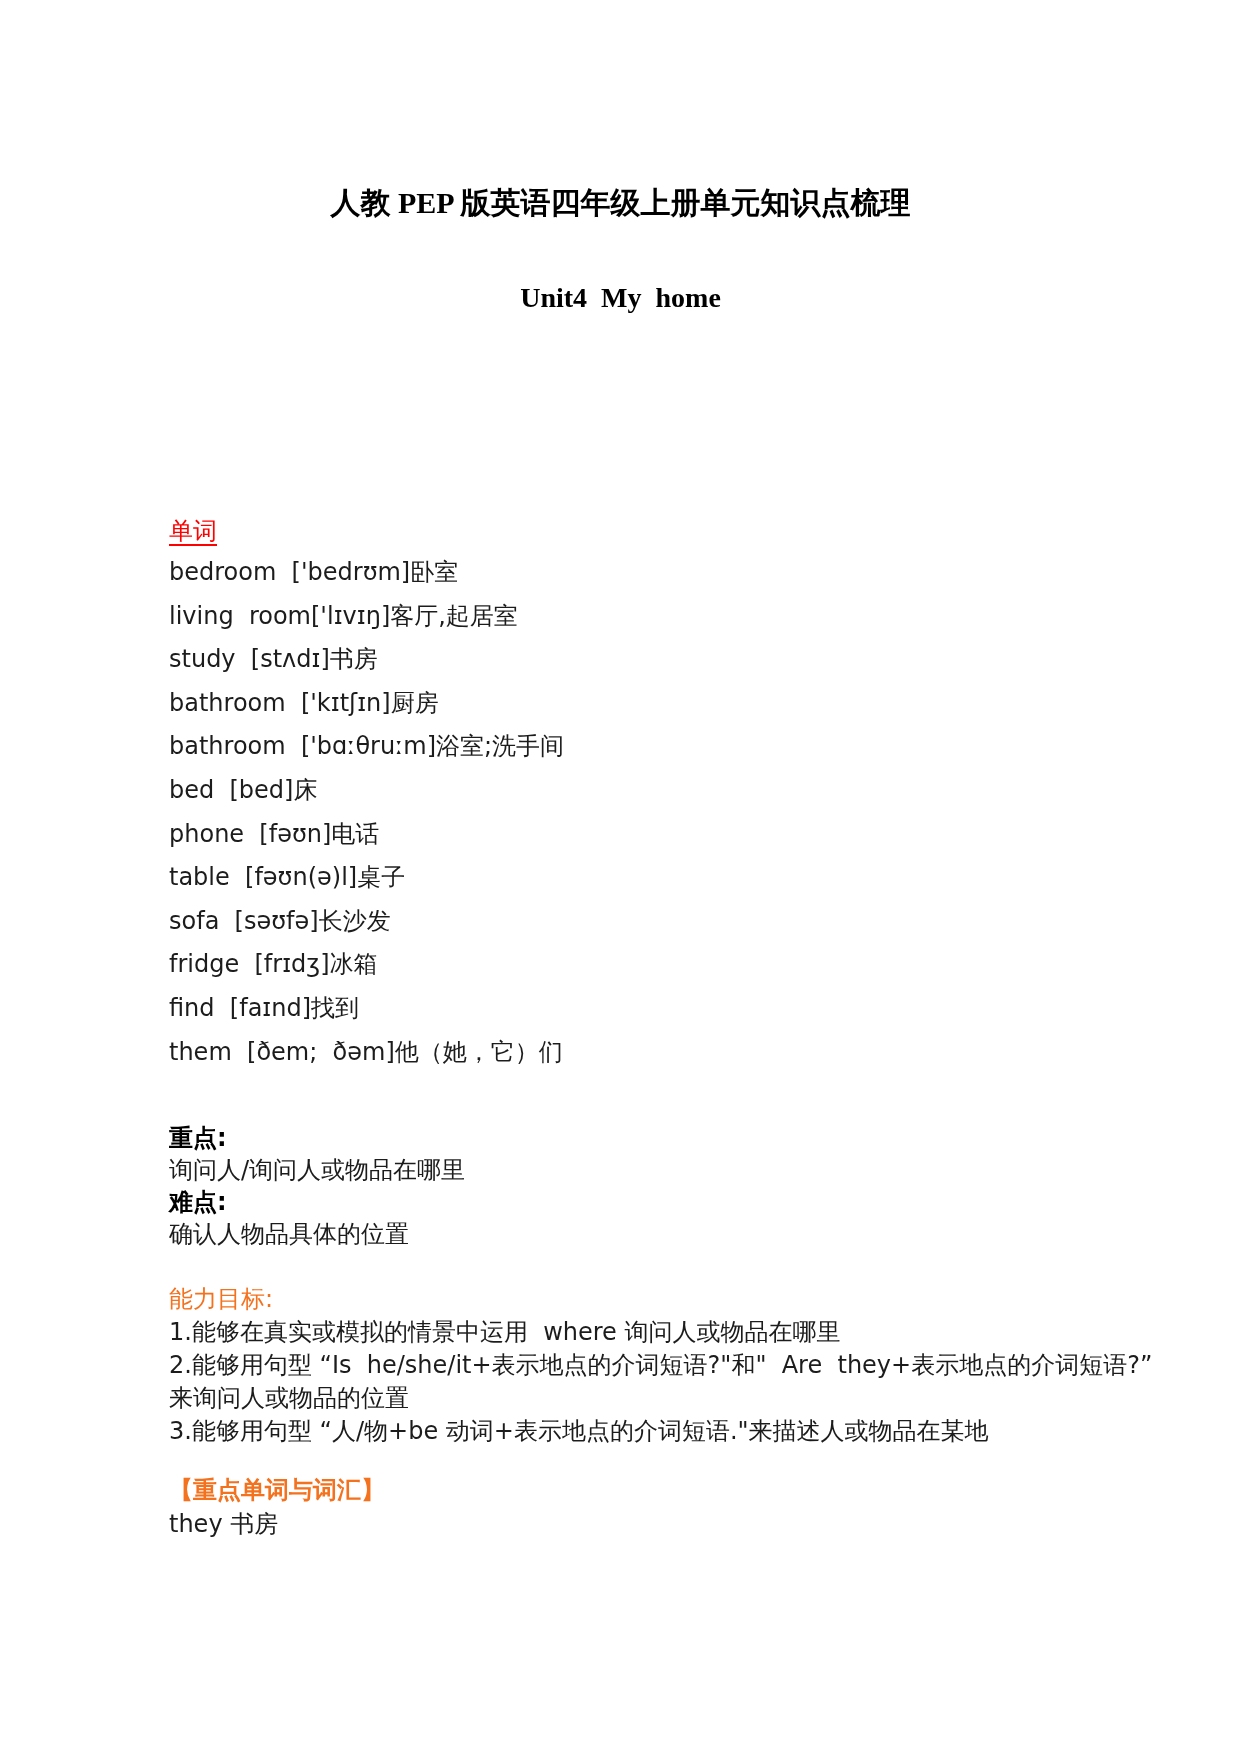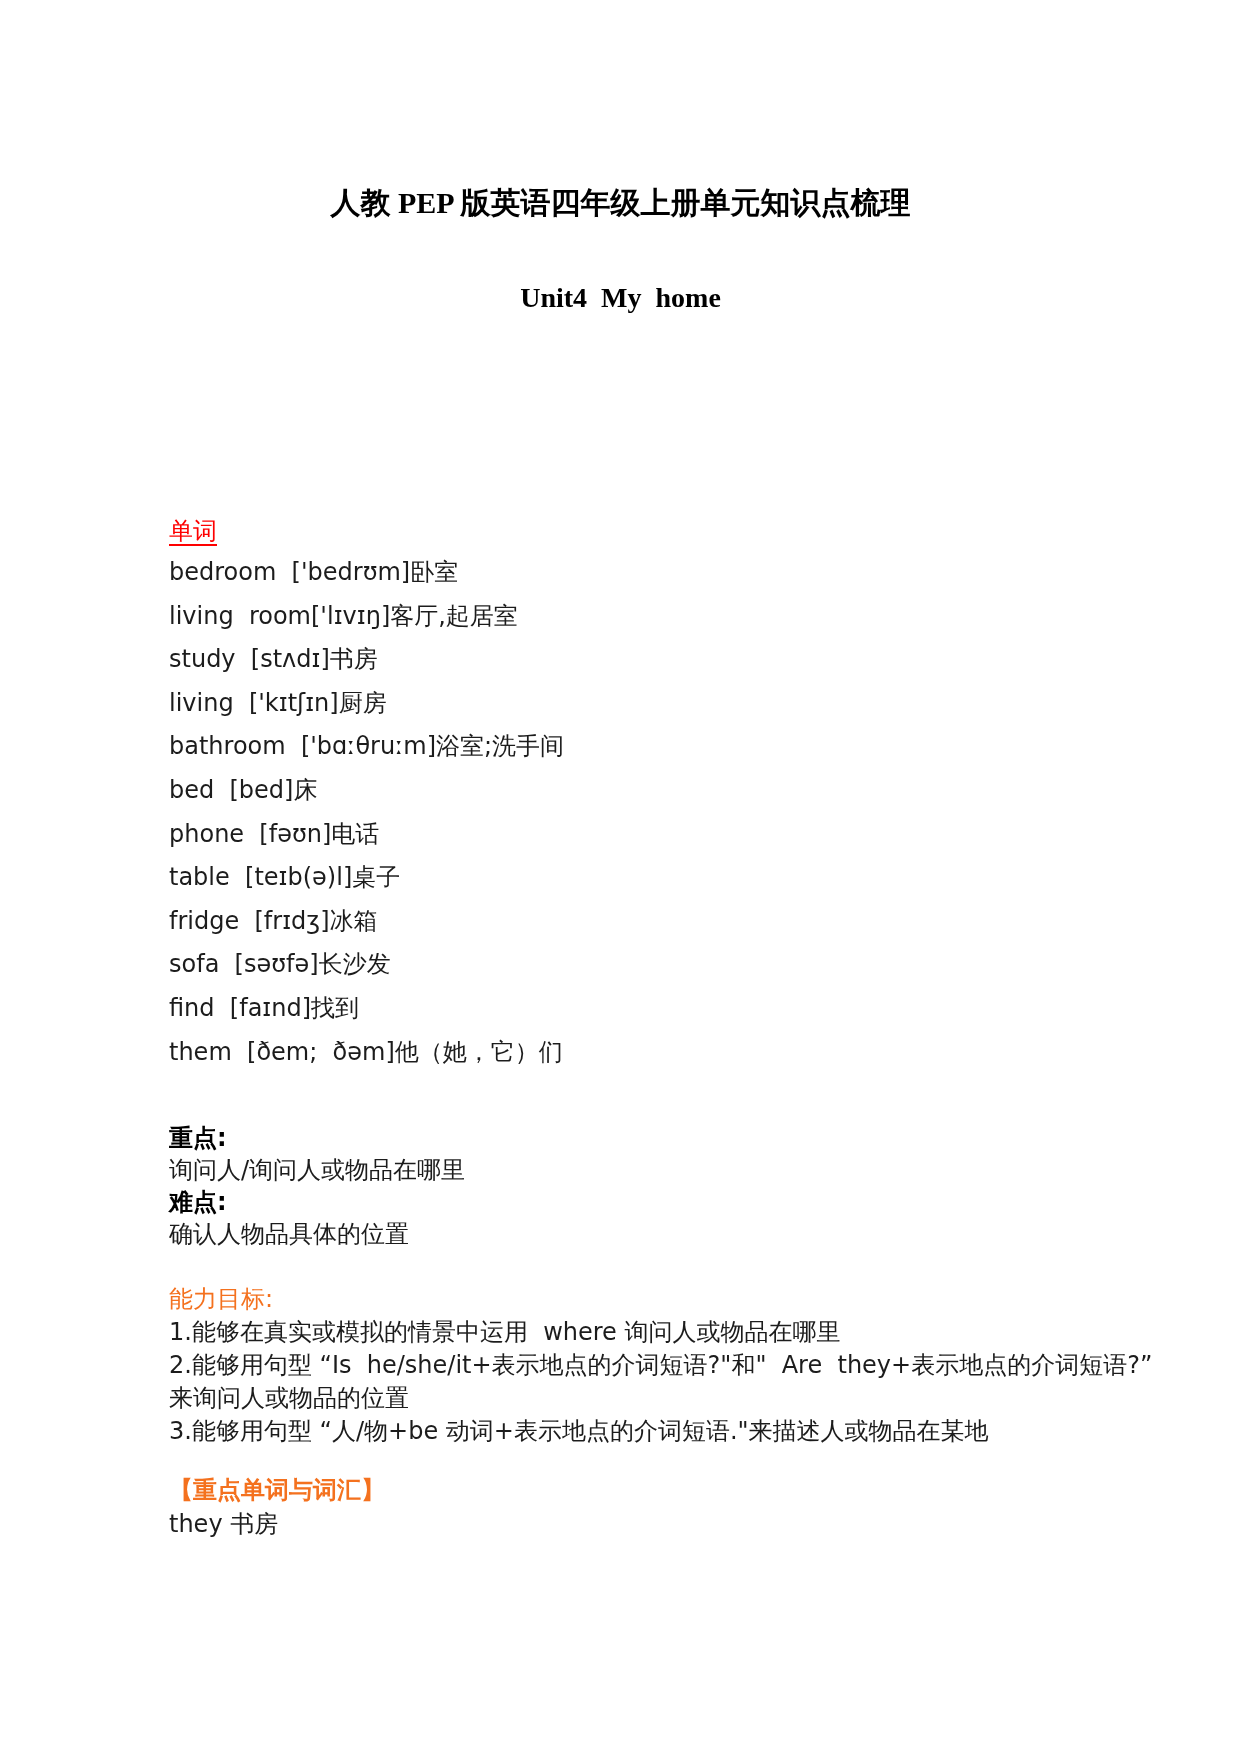--- a/index.html
+++ b/index.html
@@ -92,27 +92,27 @@
   <h2 class="doc-subtitle">Unit4  My  home</h2>
 
   <div class="content">
 
     <div>
       <span class="words-header">单词</span>
       <div class="word-list">
         <div class="word-line">bedroom  ['bedrʊm]卧室</div>
         <div class="word-line">living  room['lɪvɪŋ]客厅,起居室</div>
         <div class="word-line">study  [stʌdɪ]书房</div>
-        <div class="word-line">living  ['kɪtʃɪn]厨房</div>
+        <div class="word-line">bathroom  ['kɪtʃɪn]厨房</div>
         <div class="word-line">bathroom  ['bɑːθruːm]浴室;洗手间</div>
         <div class="word-line">bed  [bed]床</div>
         <div class="word-line">phone  [fəʊn]电话</div>
-        <div class="word-line">table  [teɪb(ə)l]桌子</div>
+        <div class="word-line">table  [fəʊn(ə)l]桌子</div>
+        <div class="word-line">sofa  [səʊfə]长沙发</div>
         <div class="word-line">fridge  [frɪdʒ]冰箱</div>
-        <div class="word-line">sofa  [səʊfə]长沙发</div>
         <div class="word-line">find  [faɪnd]找到</div>
         <div class="word-line">them  [ðem;  ðəm]他（她，它）们</div>
       </div>
     </div>
 
     <div class="kp-block">
       <div class="kp-label">重点:</div>
       <div class="kp-text">询问人/询问人或物品在哪里</div>
       <div class="kp-label">难点:</div>
       <div class="kp-text">确认人物品具体的位置</div>

